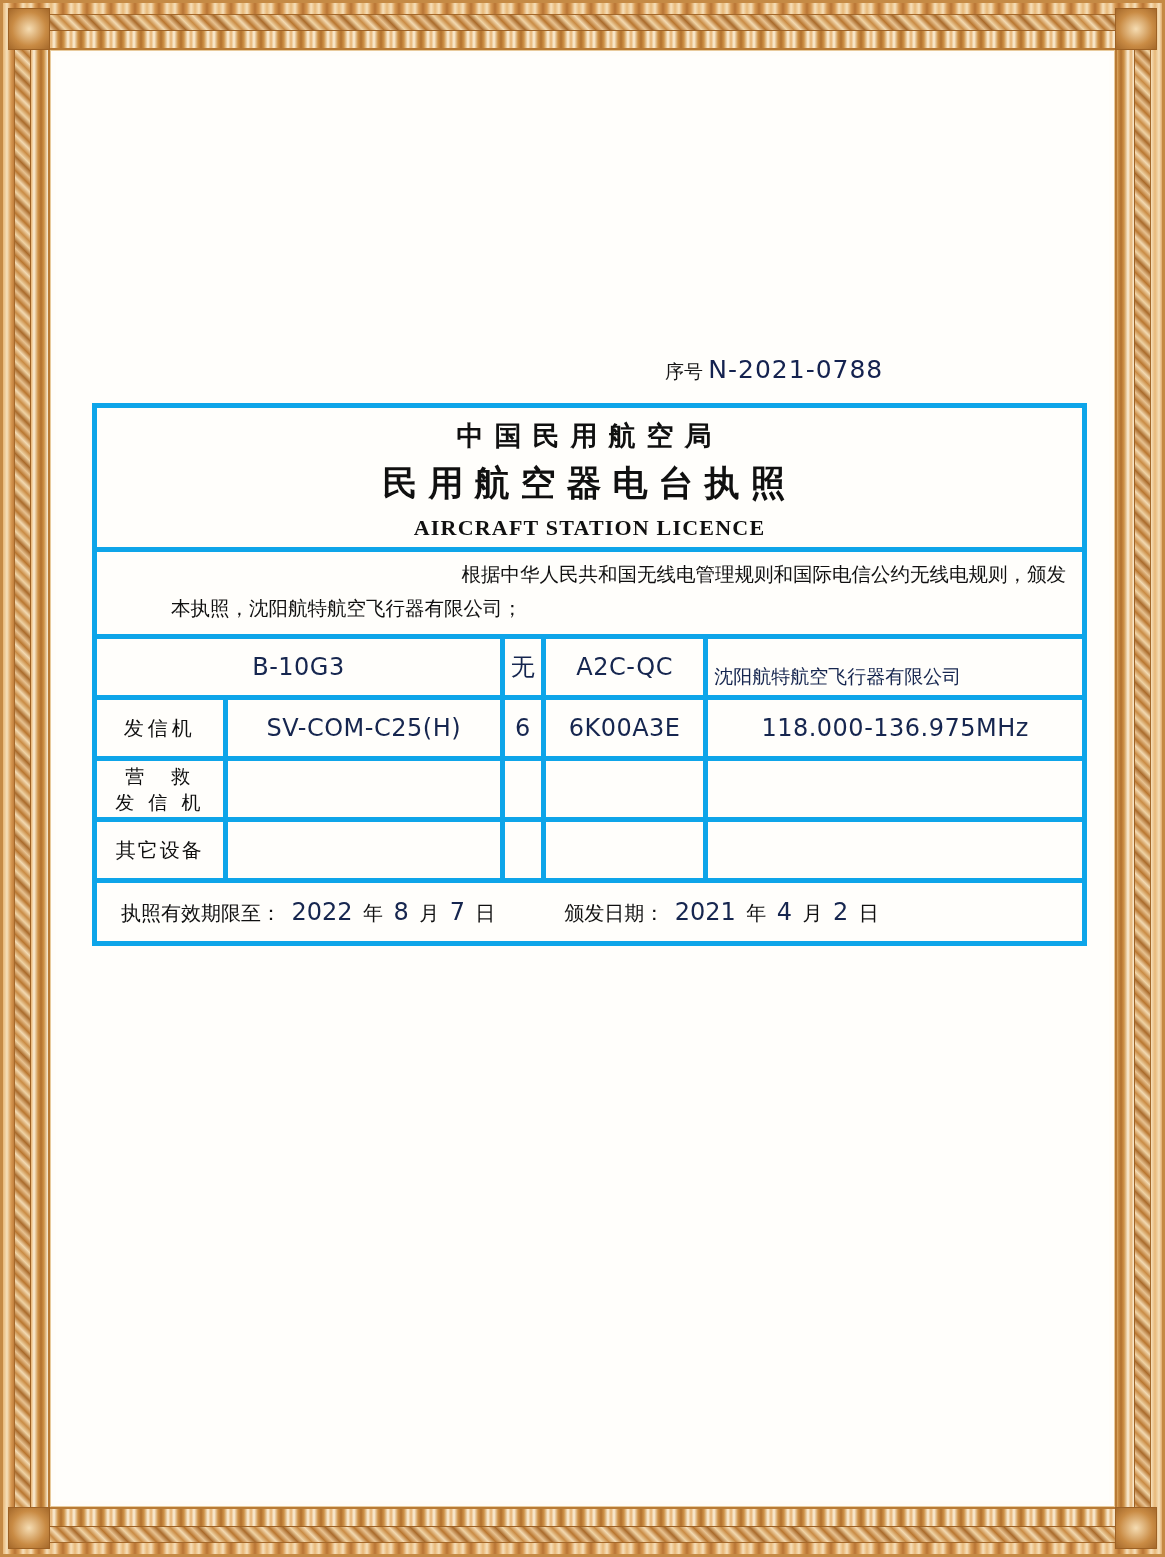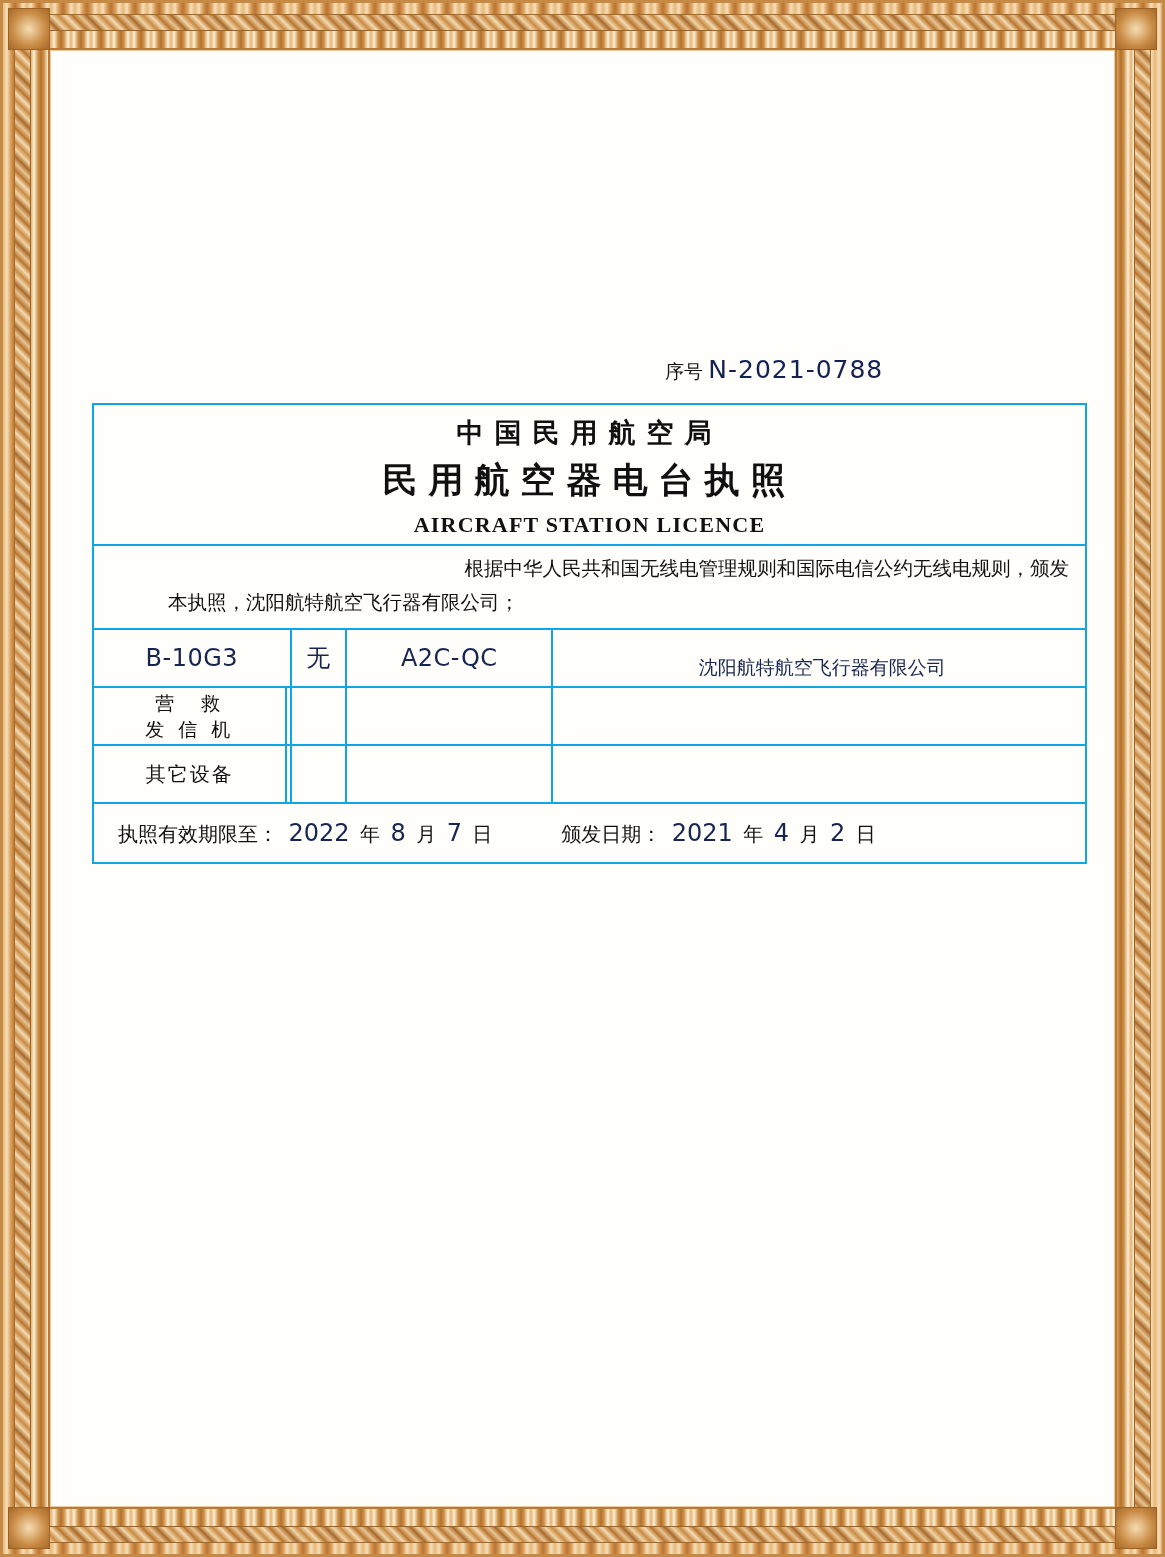--- a/index.html
+++ b/index.html
@@ -102,21 +102,21 @@
 
   table.lic {
     position: absolute;
     left: 92px;
     top: 403px;
     width: 995px;
     border-collapse: collapse;
     background: transparent;
   }
   table.lic td {
-    border: 2px solid #0ea5e9;
+    border: 5px solid #0ea5e9;
     padding: 0;
     vertical-align: middle;
     text-align: center;
   }
   .title-cell { padding: 10px 0 6px 0 !important; }
   .t1 {
     font-family: "DejaVu Sans", sans-serif;
     font-size: 27px;
     letter-spacing: 11px;
     color: #101010;
@@ -174,21 +174,21 @@
     color: #16264f;
     font-size: 24px;
     letter-spacing: 0.5px;
     white-space: nowrap;
   }
   .hw-owner {
     font-family: "DejaVu Sans", sans-serif;
     color: #16264f;
     font-size: 19px;
     line-height: 24px;
-    text-align: center;
+    text-align: left;
     padding-left: 6px;
     letter-spacing: 0px;
     margin-top: 18px;
   }
   .footer-cell {
     height: 58px;
     text-align: left !important;
     padding-left: 24px !important;
   }
   .f-label {
@@ -304,20 +304,35 @@
       </td>
       <td class="cellh2">
         <span class="hw">A2C-QC</span>
       </td>
       <td class="cellh2">
         <div class="hw-owner">沈阳航特航空飞行器有限公司</div>
       </td>
     </tr>
 
 
+    <tr>
+      <td class="cellh2 row-label">发信机</td>
+      <td class="cellh2">
+        <span class="hw">SV-COM-C25(H)</span>
+      </td>
+      <td class="cellh2">
+        <span class="hw">6</span>
+      </td>
+      <td class="cellh2">
+        <span class="hw hand-sm">6K00A3E</span>
+      </td>
+      <td class="cellh2">
+        <span class="hw hand-sm">118.000-136.975MHz</span>
+      </td>
+    </tr>
 
     <tr>
       <td class="cell-empty">
         <div class="row-label2">营　救</div>
         <div class="row-label2">发 信 机</div>
       </td>
       <td class="cell-empty"></td>
       <td class="cell-empty"></td>
       <td class="cell-empty"></td>
       <td class="cell-empty"></td>

